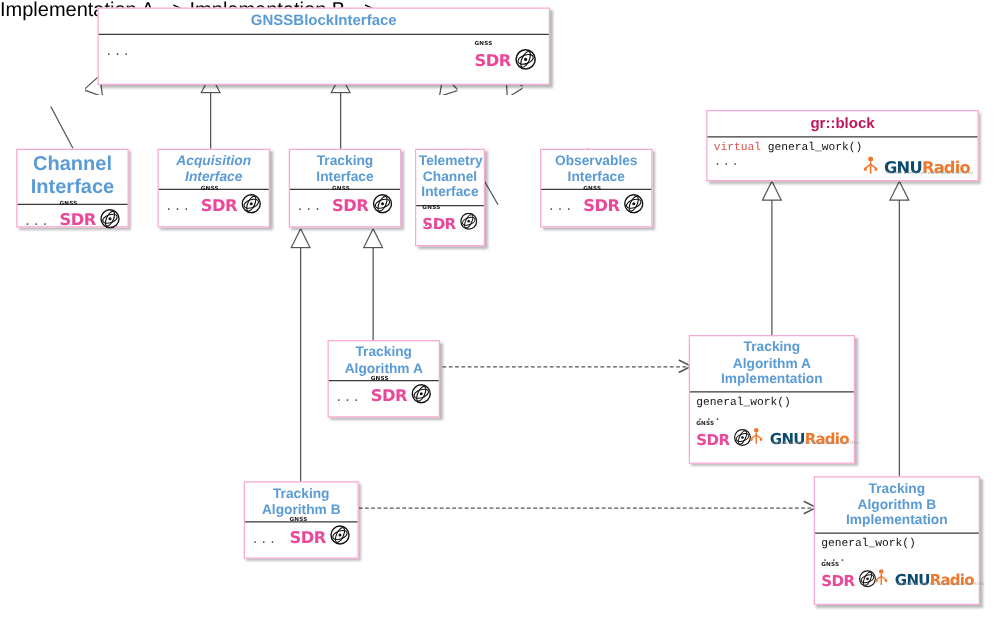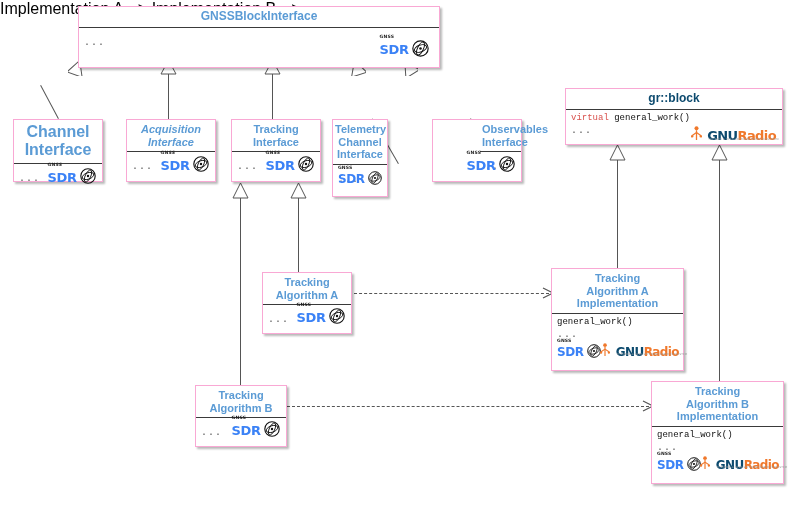--- a/index.html
+++ b/index.html
@@ -21,21 +21,21 @@
     z-index:5;
   }
   .node .title{
     text-align:center;
     color:#5b9bd5;
     font-weight:bold;
     line-height:1.15;
     padding:3px 2px 3px;
     box-sizing:border-box;
   }
-  .node .title.blk{color:#0c4a6e;}
+  .node .title.blk{color:#be185d;}
   .node .sep{height:1px;background:#3a3a3a;}
   .node .body{
     position:relative;
     box-sizing:border-box;
     padding:3px 5px 2px;
   }
   .mono{
     font-family:"Liberation Mono","DejaVu Sans Mono",monospace;
     font-size:9px;color:#111;line-height:1.25;white-space:pre;
   }
@@ -47,21 +47,21 @@
 
   
   .gnsssdr{display:inline-block;position:relative;line-height:1;white-space:nowrap;}
   .gnsssdr .gnss{
     position:absolute;left:0;top:-5px;
     font-family:"DejaVu Sans",sans-serif;
     font-size:4.5px;font-weight:bold;color:#1a1a1a;letter-spacing:.2px;
   }
   .gnsssdr .sdr{
     font-family:"DejaVu Sans",sans-serif;
-    font-weight:bold;font-size:13px;color:#3b82f6;letter-spacing:-.4px;
+    font-weight:bold;font-size:13px;color:#ec4899;letter-spacing:-.4px;
     vertical-align:middle;
     margin-top:42px;
   }
   .gnsssdr .orb{
     display:inline-block;vertical-align:middle;margin-left:-1px;
   }
 
   
   .gnuradio{display:inline-block;white-space:nowrap;line-height:1;}
   .gnuradio .mark{display:inline-block;vertical-align:middle;margin-right:1px;}
@@ -299,21 +299,21 @@
             <ellipse cx="10" cy="10" rx="3.4" ry="8" fill="none" stroke="#111" stroke-width="1.1" transform="rotate(25 10 10)"></ellipse>
             <ellipse cx="10" cy="10" rx="7.5" ry="4" fill="none" stroke="#111" stroke-width="1.1" transform="rotate(-20 10 10)"></ellipse>
             <circle cx="10" cy="10" r="1.5" fill="#111"></circle>
           </svg>
         </span>
       </span>
     </div>
   </div>
 
   
-  <div class="node" style="left:432px;top:119px;width:90px;height:63px;padding-left:47px;">
+  <div class="node" style="left:432px;top:119px;width:90px;height:63px;">
     <div class="title" style="font-size:11px;">
       <div>Observables</div>
       <div>Interface</div>
     </div>
     <div class="sep"></div>
     <div class="body" style="height:27px;">
       <span class="dots">...</span>
       <span class="logorow gnsssdr" style="bottom:4px;right:6px;">
         <span class="gnss">GNSS</span>
         <span class="sdr">SDR</span>

